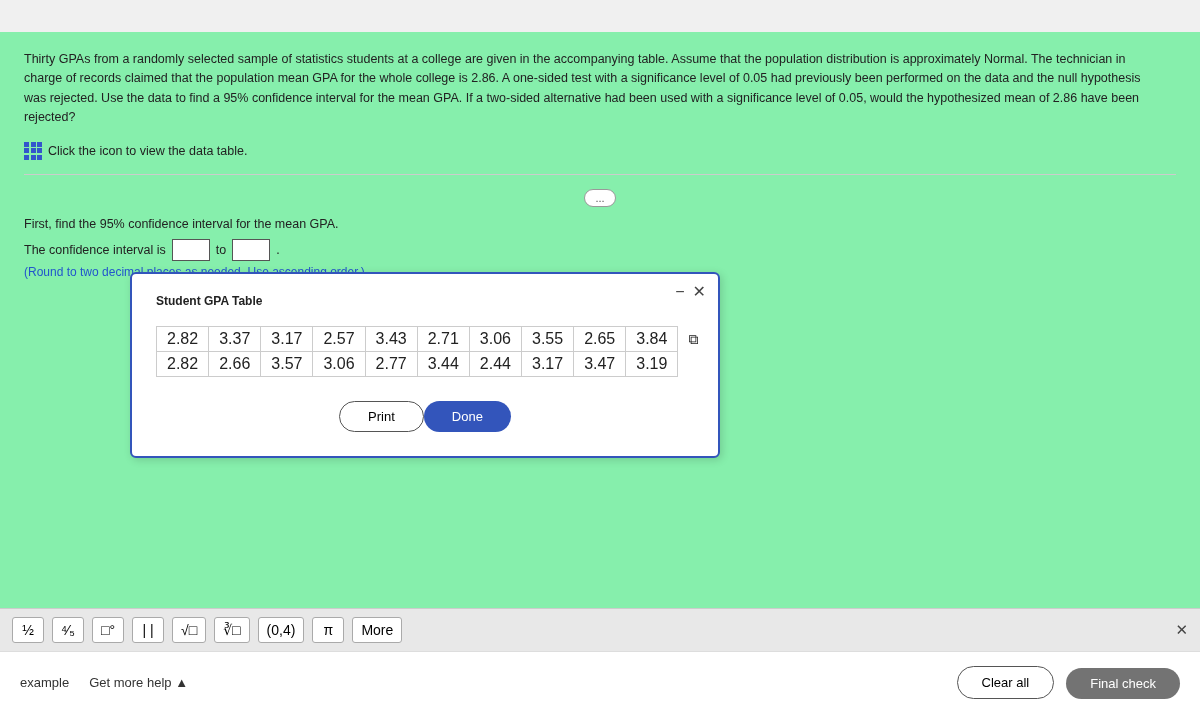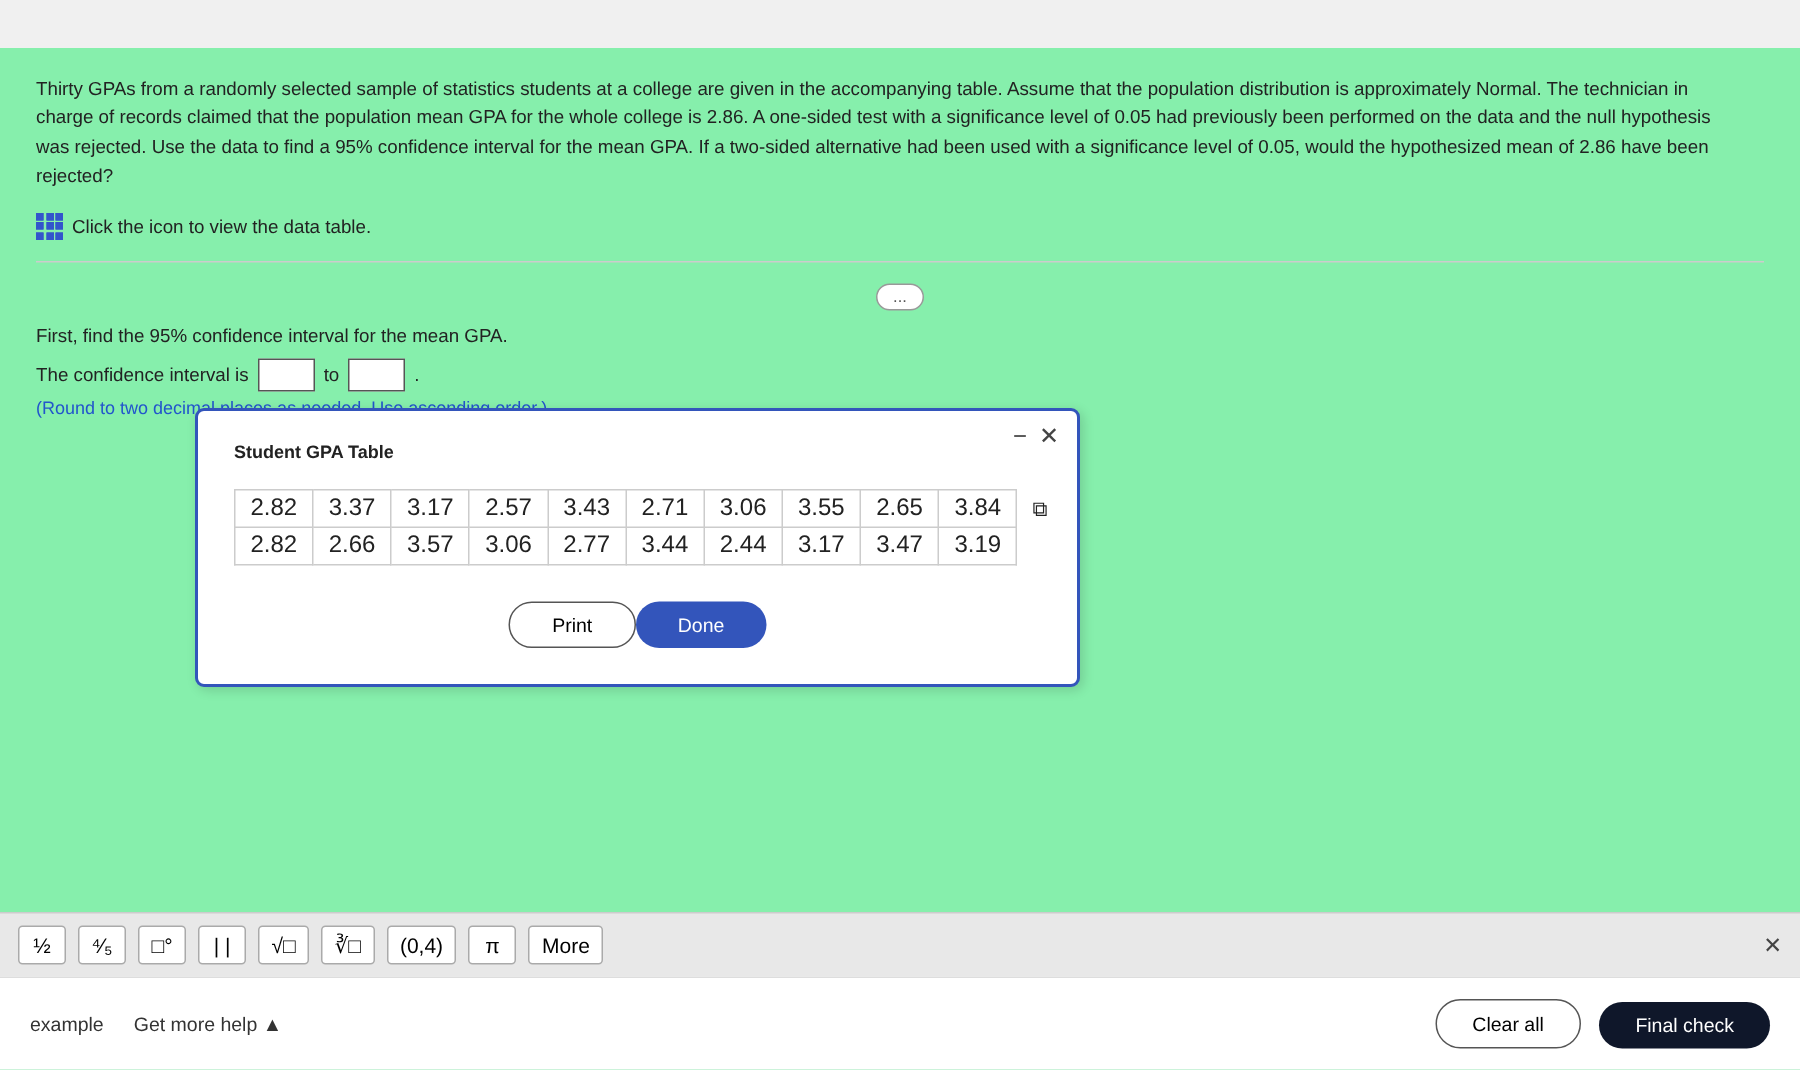--- a/index.html
+++ b/index.html
@@ -273,21 +273,21 @@
       border-radius: 20px;
       background: #fff;
       padding: 8px 24px;
       font-size: 13px;
       cursor: pointer;
     }
 
     .btn-final-check {
       border: none;
       border-radius: 20px;
-      background: #0f172a;
+      background: #737373;
       color: #fff;
       padding: 8px 24px;
       font-size: 13px;
       cursor: pointer;
     }
   </style>
 </head>
 <body>
 
 <div class="main-content">

